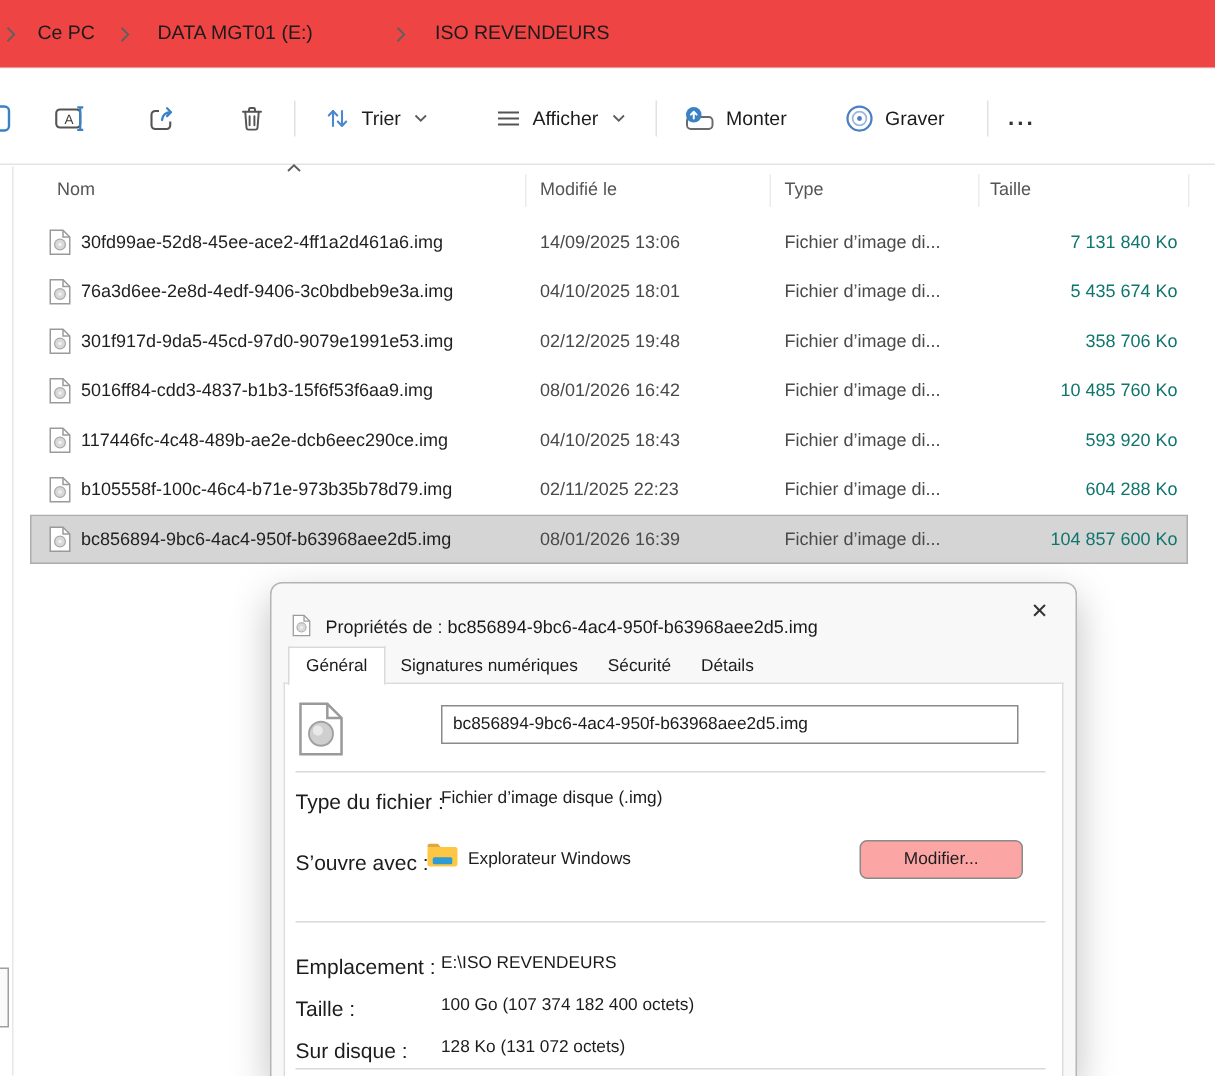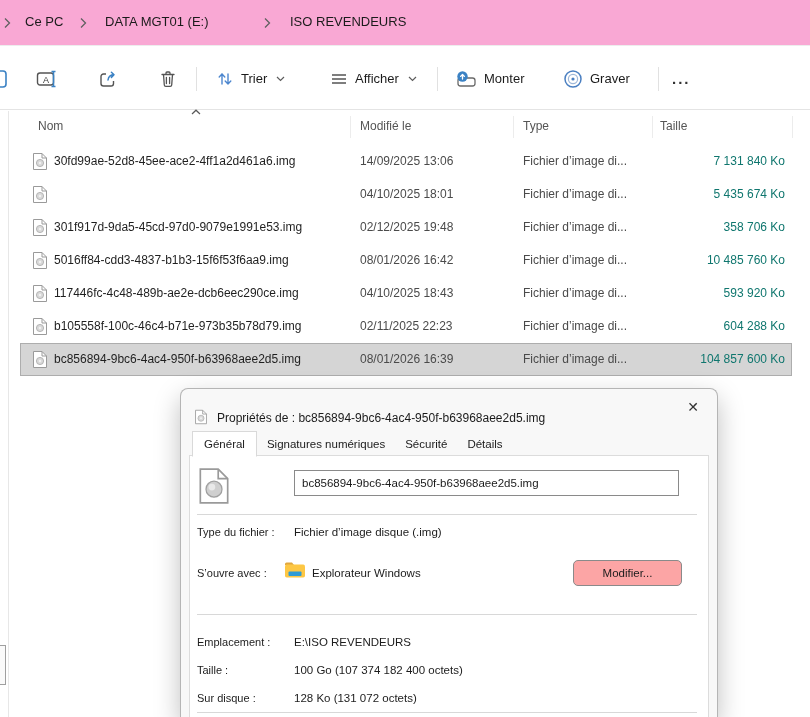--- a/index.html
+++ b/index.html
@@ -2,21 +2,21 @@
 <html><head>
 <meta charset="utf-8">
 <style>
   * { margin:0; padding:0; box-sizing:border-box; }
   html,body { width:810px; height:717px; overflow:hidden; background:#fff;
     font-family:"Liberation Sans","DejaVu Sans",sans-serif; }
   svg { display:block; }
 
   
   #breadcrumb-bar { position:absolute; left:0; top:0; width:810px; height:46px;
-    border-bottom:1px solid #ededed; background:#f9a8d4; }
+    border-bottom:1px solid #ededed; background:#ef4444; }
   .crumb { position:absolute; top:14px; font-size:13px; color:#1b1b1b; white-space:nowrap; cursor:default; }
   .crumb-sep { position:absolute; top:17px; color:#606060; }
 
   
   #toolbar { position:absolute; left:0; top:47px; width:810px; height:63px;
     border-bottom:1px solid #e4e4e4; background:#fff; }
   .tb-item { position:absolute; top:0; height:63px; display:flex; align-items:center; gap:7px;
     color:#1b1b1b; font-size:13px; cursor:default; }
   .tb-sep { position:absolute; top:20px; width:1px; height:24px; background:#e1e1e1; }
   .tb-chev { margin-left:2px; }
@@ -48,21 +48,21 @@
   #dlg-title { font-size:12px; color:#1b1b1b; white-space:nowrap; }
   #dlg-close { position:absolute; right:4px; top:2px; width:40px; height:32px; display:flex;
     align-items:center; justify-content:center; font-size:14px; color:#333; cursor:default; }
   #dlg-tabs { position:absolute; left:11px; top:38px; height:29px; display:flex; align-items:flex-end; z-index:2; }
   .dtab { font-size:11.5px; color:#1b1b1b; padding:4px 9px 5px; border:1px solid transparent;
     white-space:nowrap; cursor:default; }
   .dtab.active { background:#fff; border-color:#d9d9d9; border-bottom-color:#fff;
     padding:6px 11px 6px; margin-bottom:-1px; }
   #dlg-panel { position:absolute; left:8px; right:8px; top:66px; bottom:0;
     background:#fff; border:1px solid #dcdcdc; border-bottom:none; }
-  .p-label { position:absolute; left:7px; font-size:11px; color:#1c1c1c; white-space:nowrap; }
+  .p-label { position:absolute; left:7px; font-size:14px; color:#1c1c1c; white-space:nowrap; }
   .p-value { position:absolute; left:104px; font-size:11.5px; color:#1c1c1c; white-space:nowrap; }
   .p-divider { position:absolute; left:7px; right:11px; height:1px; background:#d8d8d8; }
   #dlg-file-icon { position:absolute; left:7px; top:10px; }
   #dlg-name-input { position:absolute; left:104px; top:14px; width:385px; height:26px;
     border:1px solid #8a8a8a; background:#fff; font-size:11.5px; color:#1b1b1b;
     padding:0 7px; font-family:"Liberation Sans","DejaVu Sans",sans-serif; }
   #opens-with-icon { position:absolute; left:94px; top:105px; }
   #opens-with-value { left:122px; }
   #modify-button { position:absolute; left:383px; top:104px; width:109px; height:26px;
     background:#fca5a5; border:1px solid #8a8a8a; border-radius:5px;
@@ -203,20 +203,21 @@
   </div>
   <div class="filerow" style="top:178px">
     <span class="f-icon">
         <svg width="16" height="19" viewBox="0 0 16 19">
           <path d="M1.5 1.5 H10 L14.5 6 V17.5 H1.5 Z" fill="#fff" stroke="#9a9a9a" stroke-width="1"></path>
           <path d="M10 1.5 V6 H14.5" fill="none" stroke="#9a9a9a" stroke-width="1"></path>
           <circle cx="8" cy="11" r="3.6" fill="#d9d9d9" stroke="#a8a8a8" stroke-width=".8"></circle>
           <circle cx="8" cy="11" r="1.2" fill="#f2f2f2"></circle>
         </svg>
       </span>
+    <span class="f-name">76a3d6ee-2e8d-4edf-9406-3c0bdbeb9e3a.img</span>
     <span class="f-mod">04/10/2025 18:01</span>
     <span class="f-type">Fichier d’image di...</span>
     <span class="f-size">5 435 674 Ko</span>
   </div>
   <div class="filerow" style="top:211px">
     <span class="f-icon">
         <svg width="16" height="19" viewBox="0 0 16 19">
           <path d="M1.5 1.5 H10 L14.5 6 V17.5 H1.5 Z" fill="#fff" stroke="#9a9a9a" stroke-width="1"></path>
           <path d="M10 1.5 V6 H14.5" fill="none" stroke="#9a9a9a" stroke-width="1"></path>
           <circle cx="8" cy="11" r="3.6" fill="#d9d9d9" stroke="#a8a8a8" stroke-width=".8"></circle>

